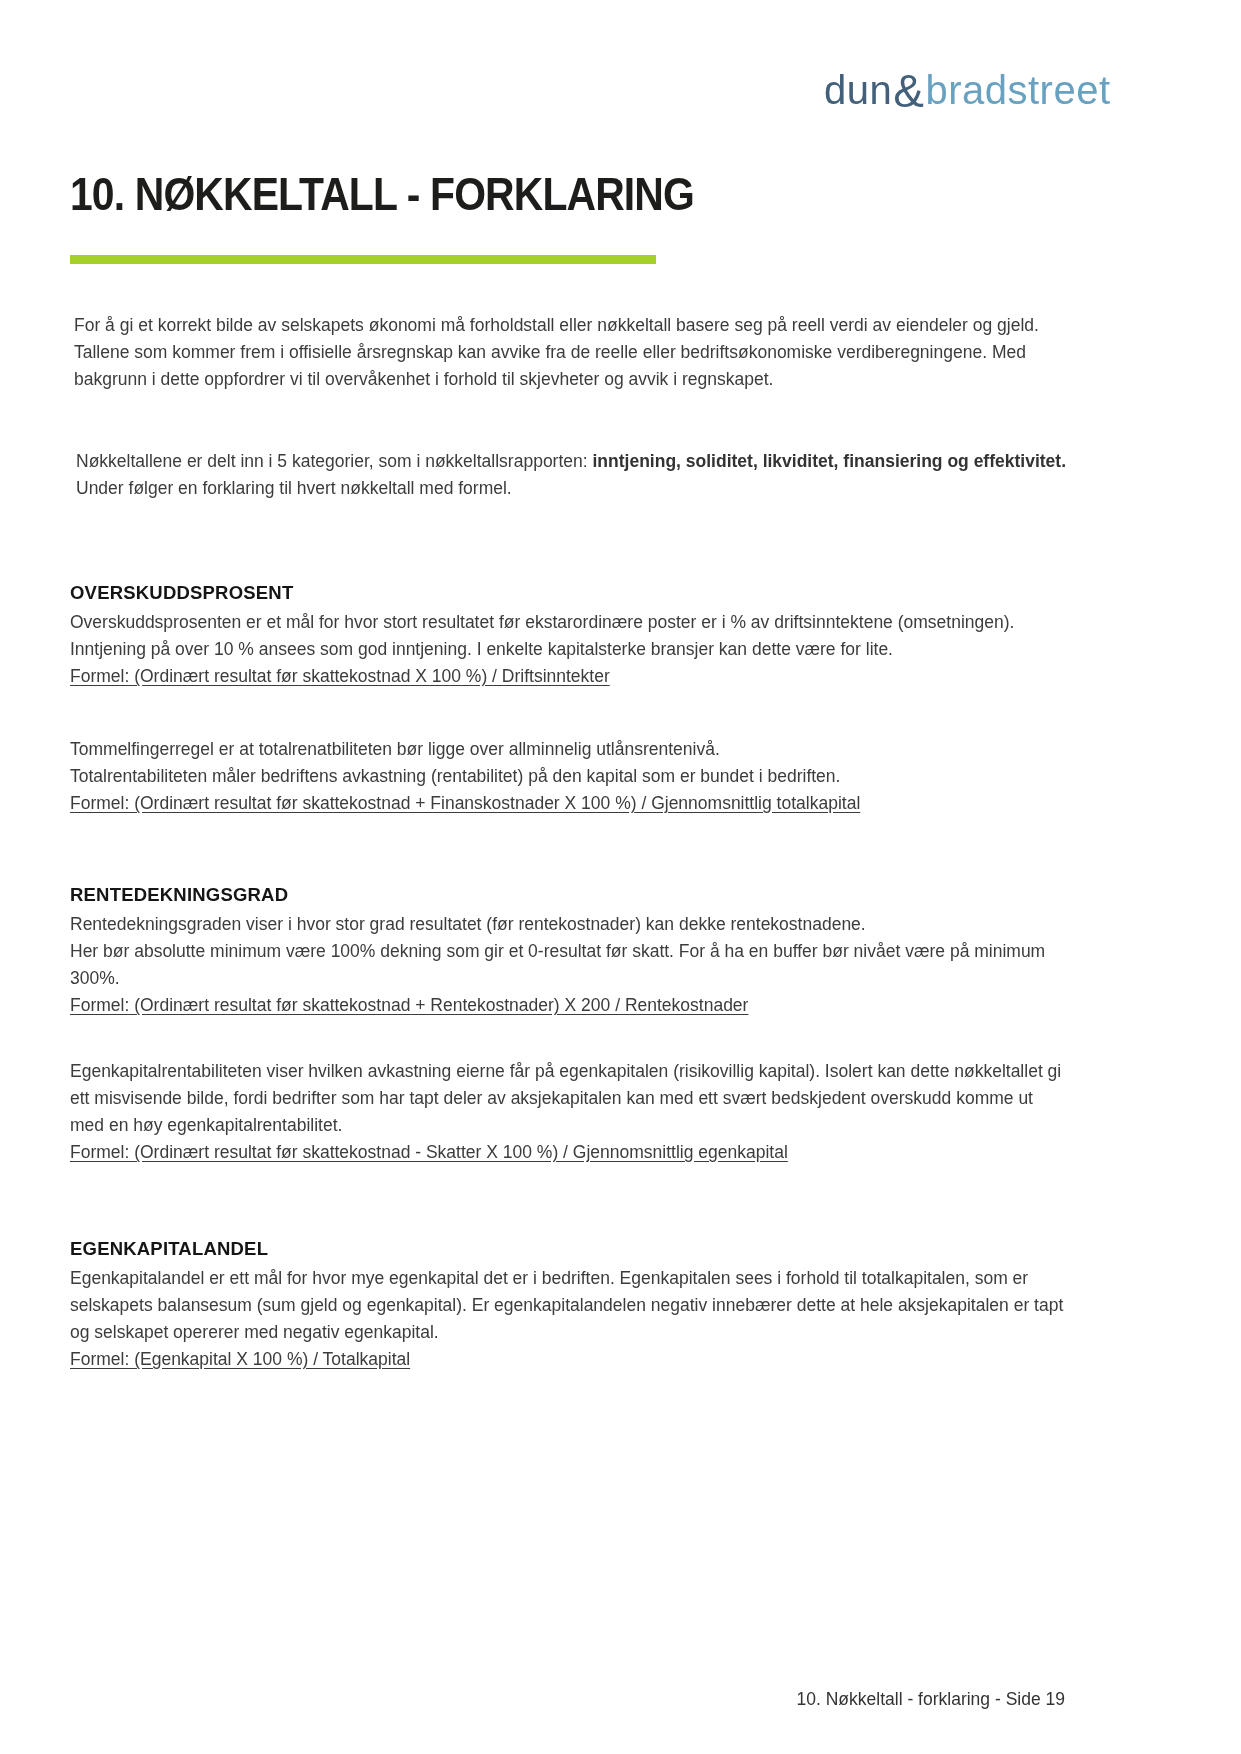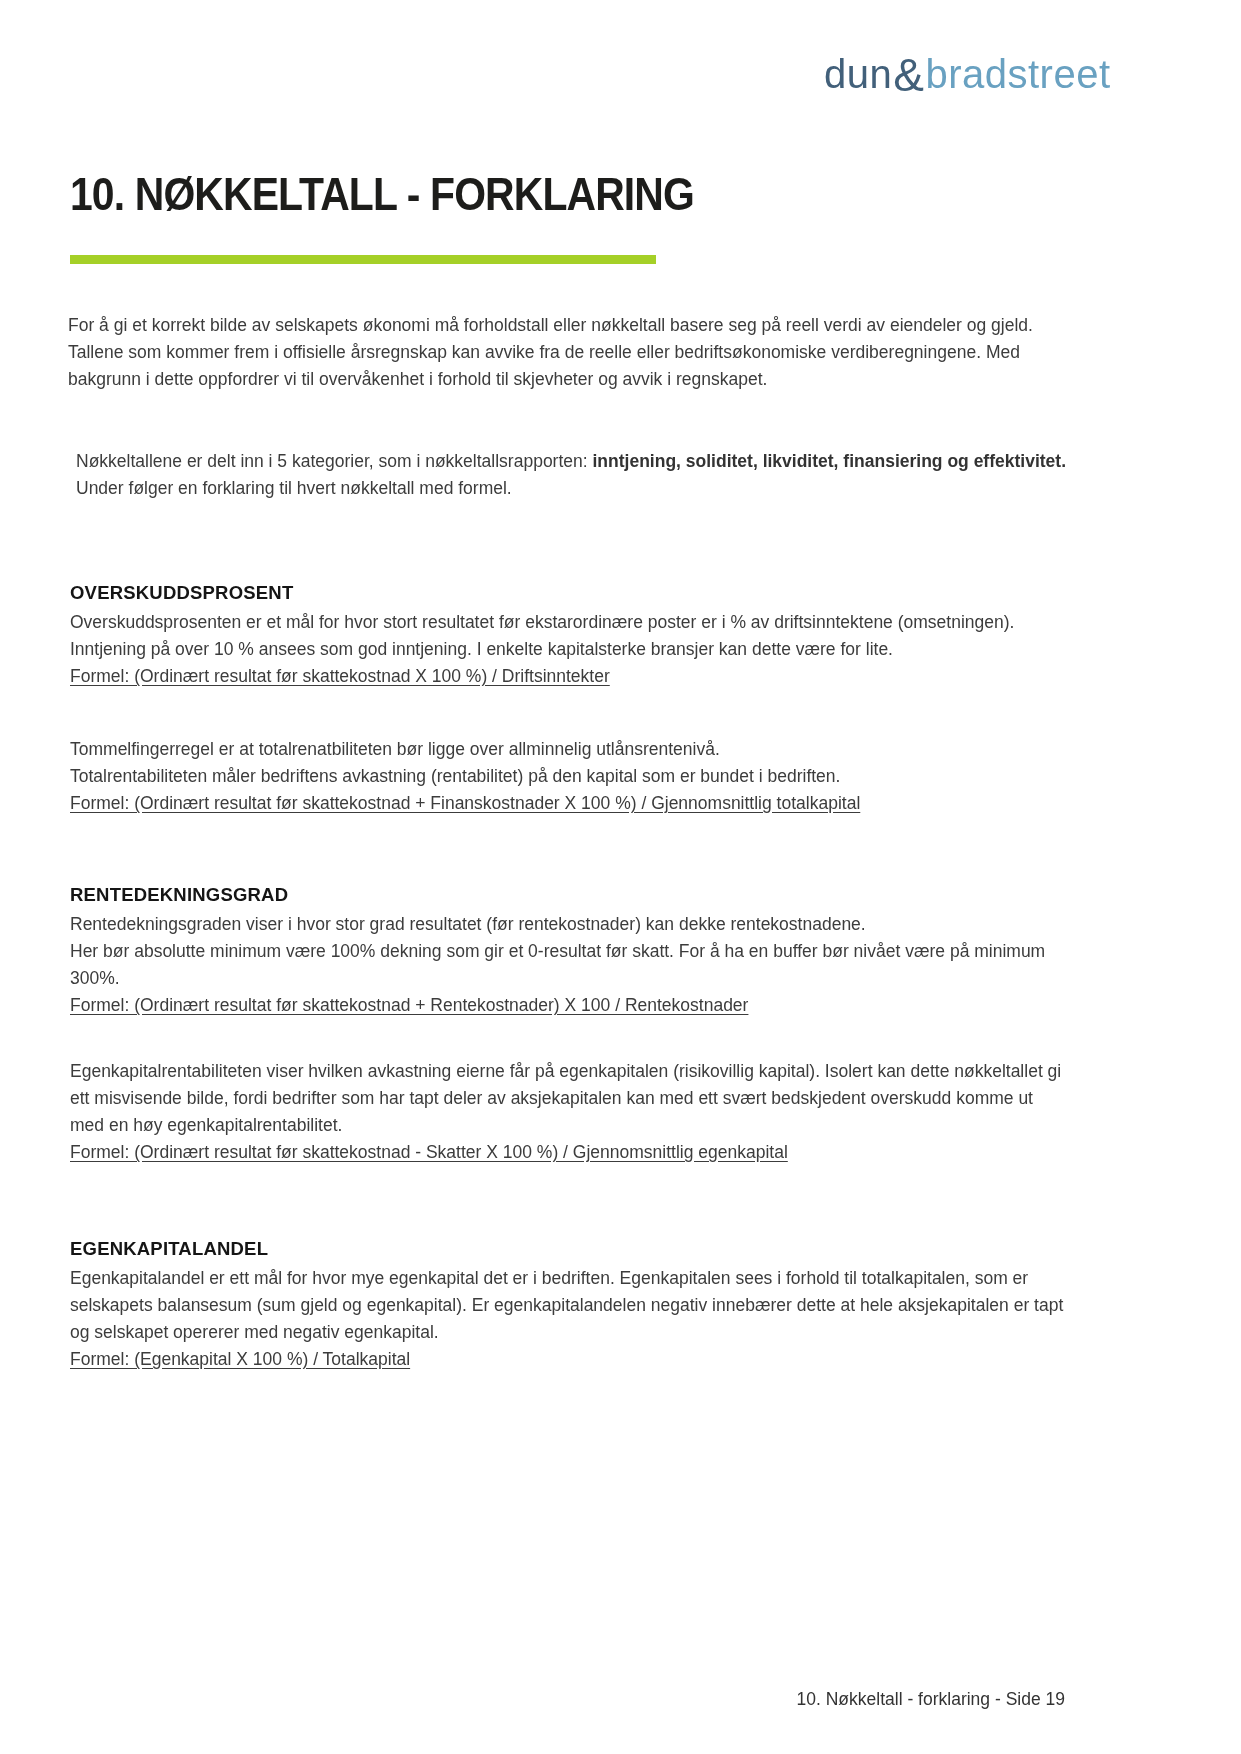--- a/index.html
+++ b/index.html
@@ -12,21 +12,21 @@
     position: relative;
     width: 1241px;
     height: 1754px;
     background: #ffffff;
     font-family: "Liberation Sans", sans-serif;
     overflow: hidden;
   }
   
   .logo {
     position: absolute;
-    top: 52px;
+    top: 68px;
     left: 824px;
     font-size: 40px;
     font-weight: 400;
     letter-spacing: 0.5px;
     white-space: nowrap;
     line-height: 1;
     text-align: center;
   }
   .logo .dark { color: #42607a; }
   .logo .amp {
@@ -62,21 +62,21 @@
 
   
   .intro-p1, .intro-p2, .section, .footer-text {
     font-size: 17.5px;
     line-height: 27px;
     color: #3c3c3c;
     margin-top: 36px;
   }
   .intro-p1 {
     position: absolute;
-    left: 68px;
+    left: 74px;
     top: 312px;
     width: 1000px;
     margin: 0;
   }
   .intro-p2 {
     position: absolute;
     left: 76px;
     top: 448px;
     width: 1000px;
     margin: 0;
@@ -141,21 +141,21 @@
   <div class="section sec-1">
     <p>Tommelfingerregel er at totalrenatbiliteten bør ligge over allminnelig utlånsrentenivå.</p>
     <p>Totalrentabiliteten måler bedriftens avkastning (rentabilitet) på den kapital som er bundet i bedriften.</p>
     <p class="formula">Formel: (Ordinært resultat før skattekostnad + Finanskostnader X 100 %) / Gjennomsnittlig totalkapital</p>
   </div>
 
   <div class="section sec-2">
     <h3>RENTEDEKNINGSGRAD</h3>
     <p>Rentedekningsgraden viser i hvor stor grad resultatet (før rentekostnader) kan dekke rentekostnadene.</p>
     <p>Her bør absolutte minimum være 100% dekning som gir et 0-resultat før skatt. For å ha en buffer bør nivået være på minimum 300%.</p>
-    <p class="formula">Formel: (Ordinært resultat før skattekostnad + Rentekostnader) X 100 / Rentekostnader</p>
+    <p class="formula">Formel: (Ordinært resultat før skattekostnad + Rentekostnader) X 200 / Rentekostnader</p>
   </div>
 
   <div class="section sec-3">
     <p>Egenkapitalrentabiliteten viser hvilken avkastning eierne får på egenkapitalen (risikovillig kapital). Isolert kan dette nøkkeltallet gi ett misvisende bilde, fordi bedrifter som har tapt deler av aksjekapitalen kan med ett svært bedskjedent overskudd komme ut med en høy egenkapitalrentabilitet.</p>
     <p class="formula">Formel: (Ordinært resultat før skattekostnad - Skatter X 100 %) / Gjennomsnittlig egenkapital</p>
   </div>
 
   <div class="section sec-4">
     <h3>EGENKAPITALANDEL</h3>
     <p>Egenkapitalandel er ett mål for hvor mye egenkapital det er i bedriften. Egenkapitalen sees i forhold til totalkapitalen, som er selskapets balansesum (sum gjeld og egenkapital). Er egenkapitalandelen negativ innebærer dette at hele aksjekapitalen er tapt og selskapet opererer med negativ egenkapital.</p>

